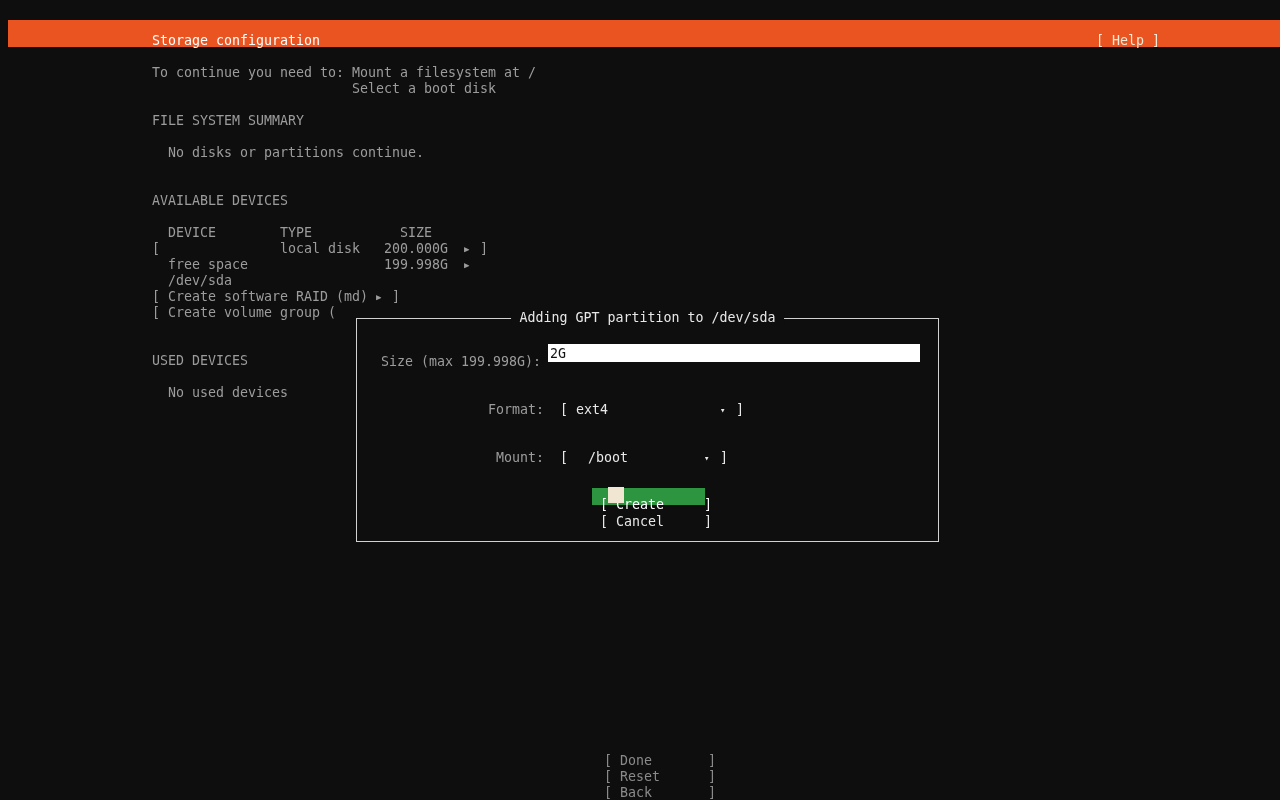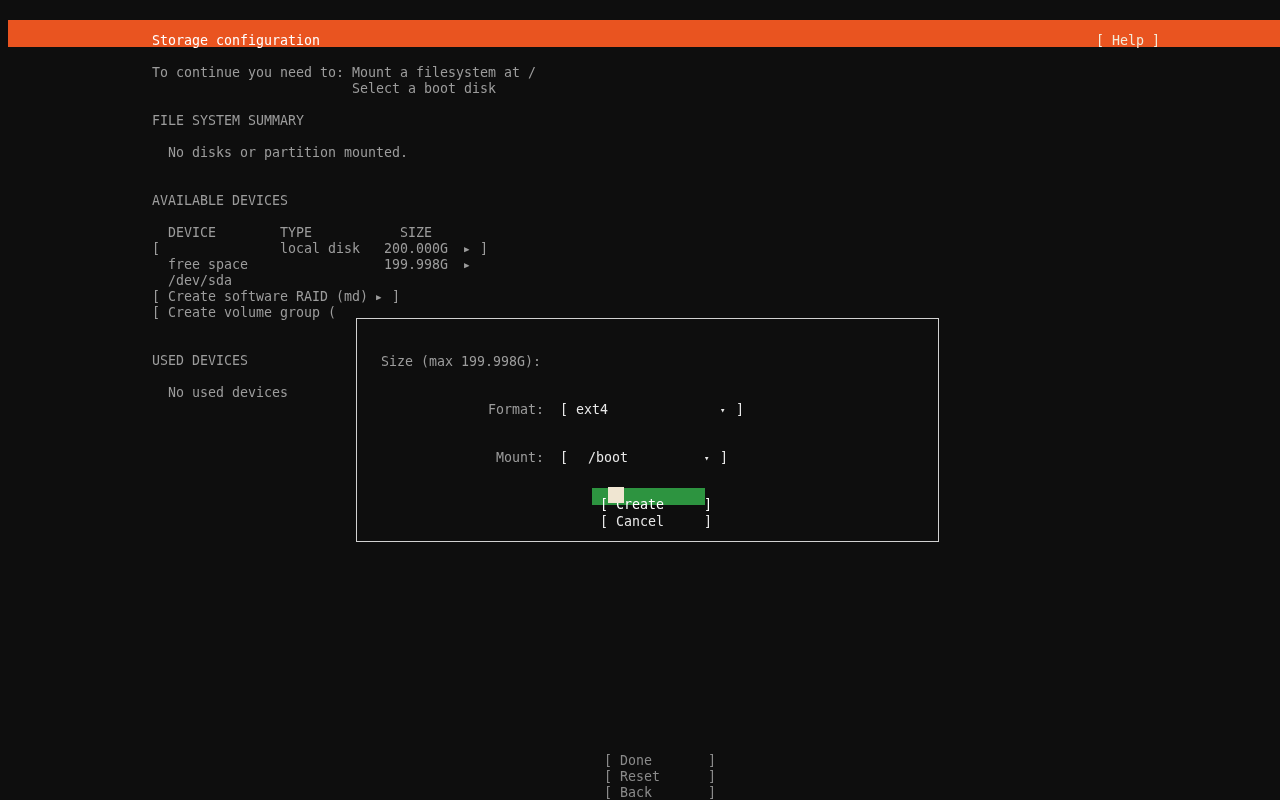--- a/index.html
+++ b/index.html
@@ -68,21 +68,21 @@
 <div class="topbar">
   <span class="t title white">Storage configuration</span>
   <span class="t help cream footer-btn">[ Help ]</span>
 </div>
 
 <span class="t gray" style="left:136px; top:49px;">To continue you need to:</span>
 <span class="t gray" style="left:336px; top:49px;">Mount a filesystem at /</span>
 <span class="t gray" style="left:336px; top:65px;">Select a boot disk</span>
 
 <span class="t gray" style="left:136px; top:97px;">FILE SYSTEM SUMMARY</span>
-<span class="t gray" style="left:152px; top:129px;">No disks or partition mounted.</span>
+<span class="t gray" style="left:152px; top:129px;">No disks or partitions continue.</span>
 
 <span class="t gray" style="left:136px; top:177px;">AVAILABLE DEVICES</span>
 <span class="t gray" style="left:152px; top:209px;">DEVICE</span>
 <span class="t gray" style="left:264px; top:209px;">TYPE</span>
 <span class="t gray" style="left:384px; top:209px;">SIZE</span>
 
 <div class="row-hit" style="left:136px; top:225px; width:336px;">
   <span class="t gray" style="left:0px;">[</span>
   <span class="t gray" style="left:16px;margin-top:32px;">/dev/sda</span>
   <span class="t gray" style="left:128px;">local disk</span>
@@ -102,22 +102,24 @@
   <span class="t gray arrow" style="left:224px;">▶</span>
   <span class="t gray" style="left:240px;">]</span>
 </div>
 
 <span class="t gray footer-btn" style="left:136px; top:289px;">[ Create volume group (</span>
 
 <span class="t gray" style="left:136px; top:337px;">USED DEVICES</span>
 <span class="t gray" style="left:152px; top:369px;">No used devices</span>
 
 <div class="dialog">
+  <span class="dialog-title">Adding GPT partition to /dev/sda</span>
 
   <span class="t gray" style="left:16px; top:27px;">Size (max 199.998G):</span>
+  <input class="size-input" type="text" value="2G" style="">
 
   <span class="t gray" style="left:123px; top:75px;">Format:</span>
   <div class="select" style="left:195px; top:75px;">
     <span class="t bright" style="left:0px;">[</span>
     <span class="t bright" style="left:16px;">ext4</span>
     <span class="t bright arrow" style="left:160px;">▾</span>
     <span class="t bright" style="left:176px;">]</span>
   </div>
 
   <span class="t gray" style="left:131px; top:123px;">Mount:</span>

